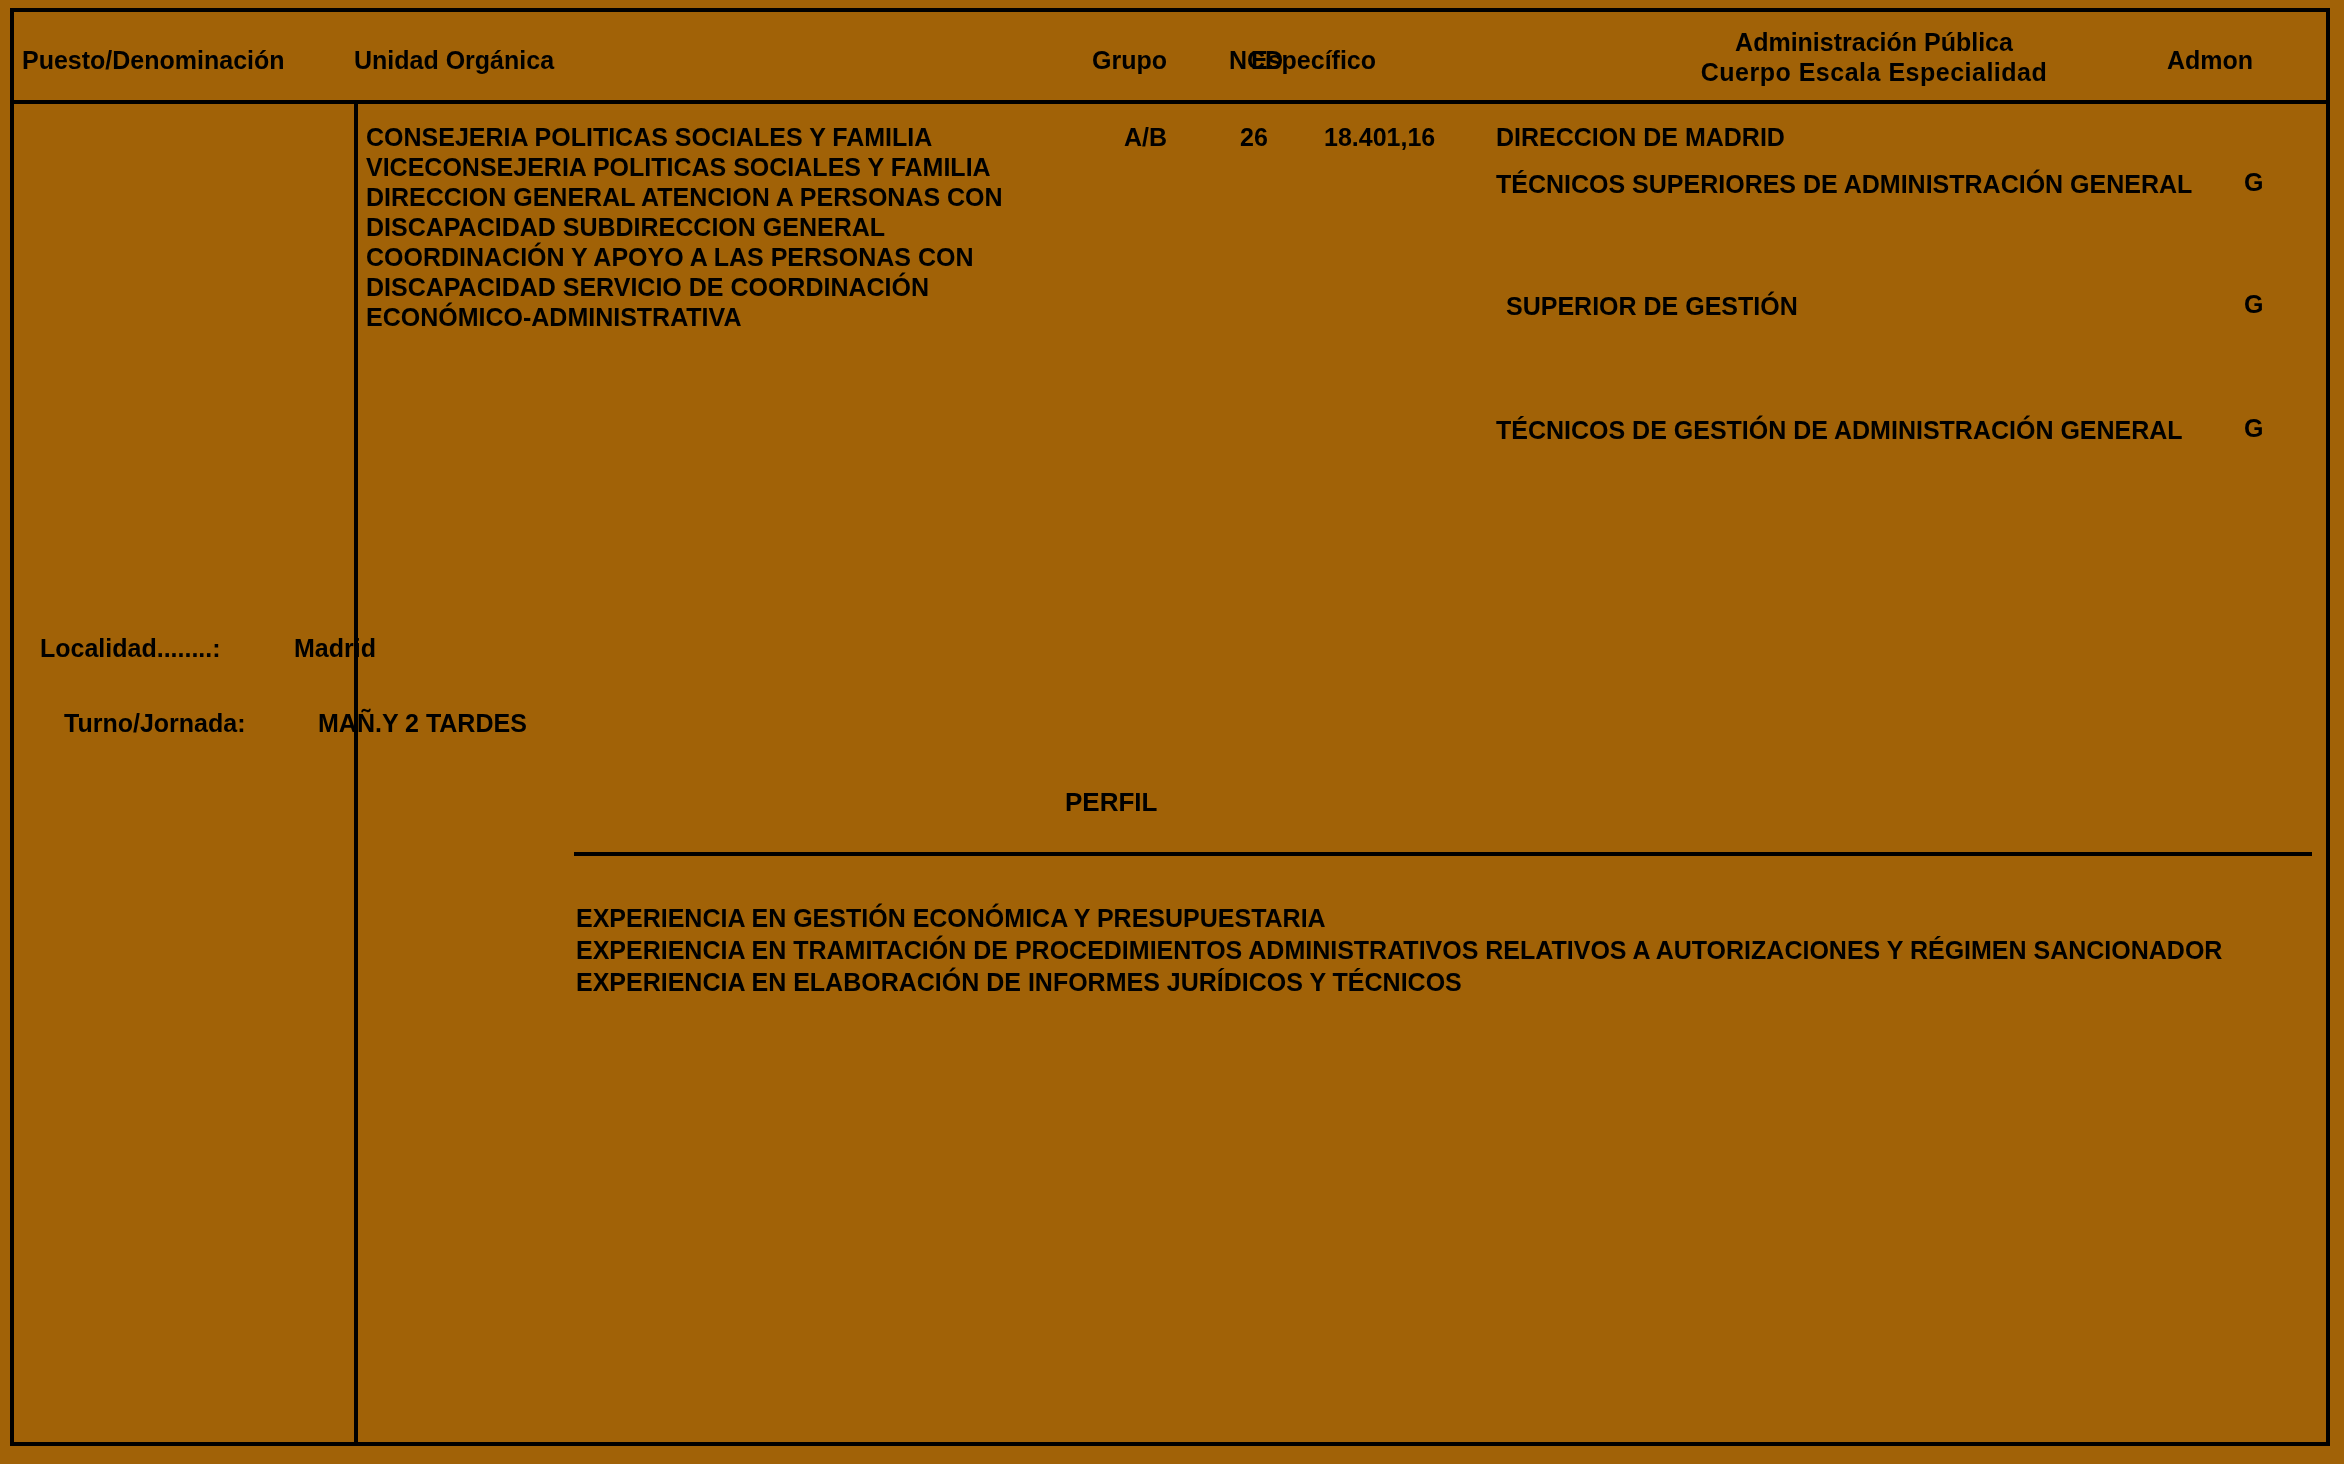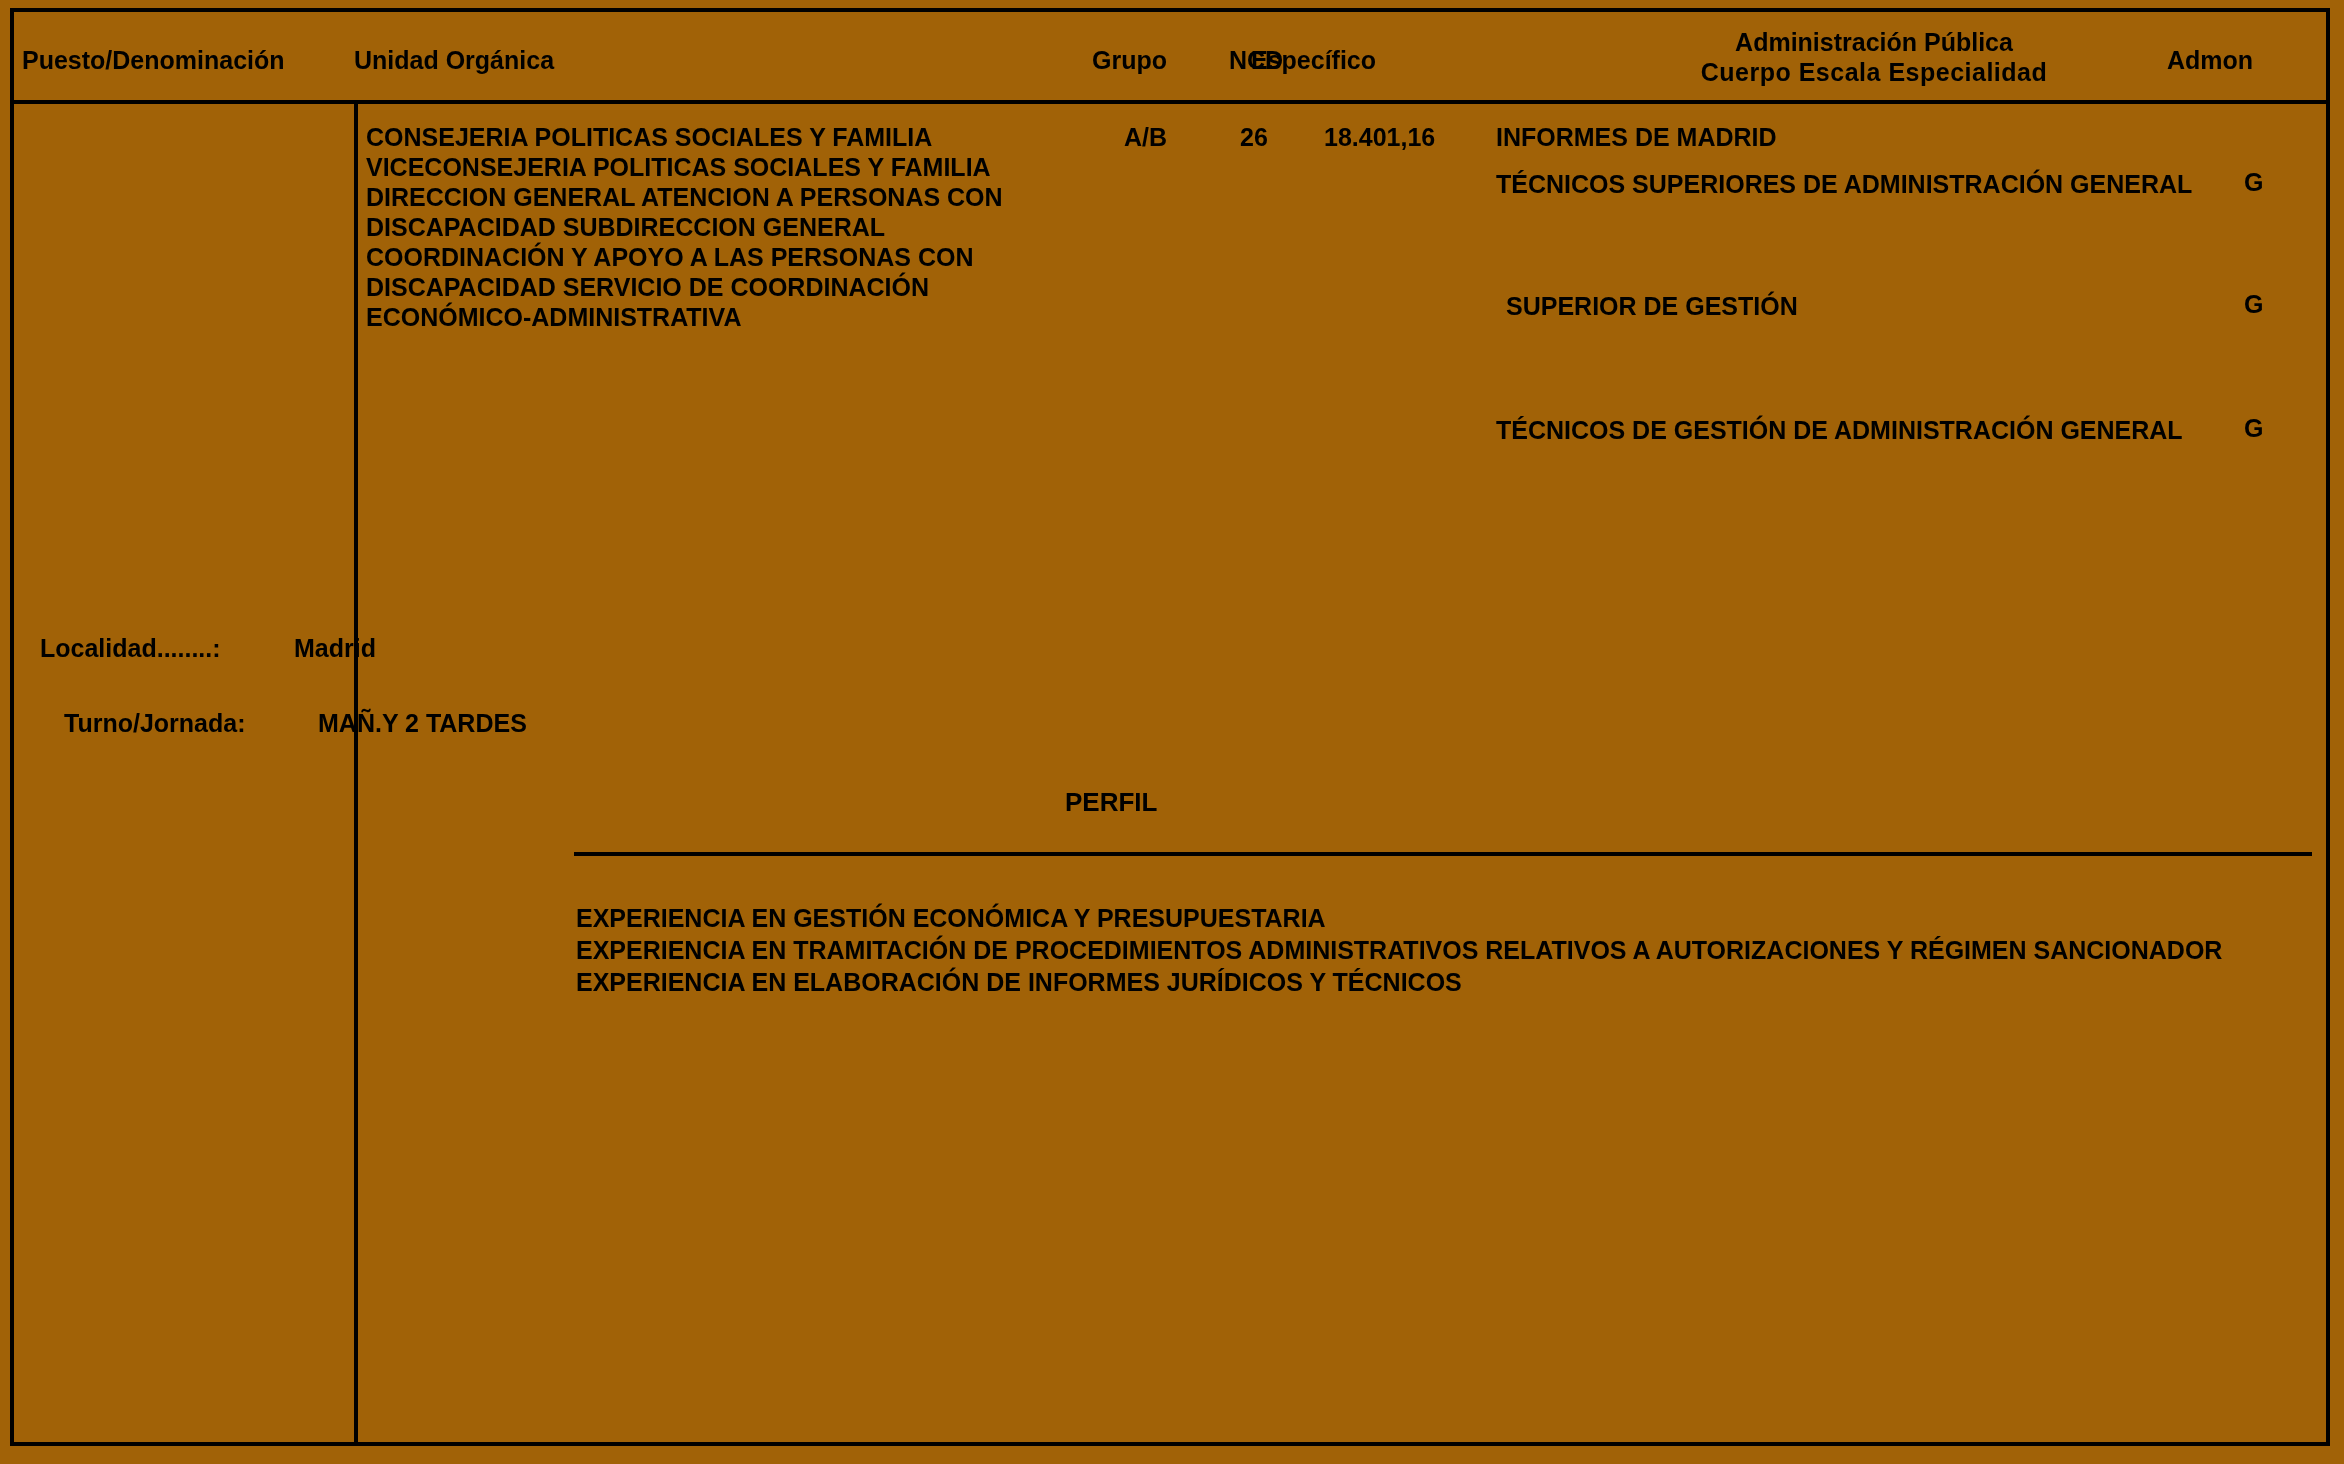--- a/index.html
+++ b/index.html
@@ -202,21 +202,21 @@
     <div class="body-area">
       <div class="col-divider"></div>
 
 
       <div class="cell c-unidad">CONSEJERIA POLITICAS SOCIALES Y FAMILIA VICECONSEJERIA POLITICAS SOCIALES Y FAMILIA DIRECCION GENERAL ATENCION A PERSONAS CON DISCAPACIDAD SUBDIRECCION GENERAL COORDINACIÓN Y APOYO A LAS PERSONAS CON DISCAPACIDAD SERVICIO DE COORDINACIÓN ECONÓMICO-ADMINISTRATIVA</div>
 
       <div class="cell c-grupo">A/B</div>
       <div class="cell c-ncd">26</div>
       <div class="cell c-espec">18.401,16</div>
 
-      <div class="cell c-adminpub">INFORMES DE MADRID</div>
+      <div class="cell c-adminpub">DIRECCION DE MADRID</div>
 
       <div class="cuerpo-block cuerpo-1">TÉCNICOS SUPERIORES DE ADMINISTRACIÓN GENERAL</div>
       <div class="admon-mark admon-1">G</div>
 
       <div class="cuerpo-block cuerpo-2">SUPERIOR DE GESTIÓN</div>
       <div class="admon-mark admon-2">G</div>
 
       <div class="cuerpo-block cuerpo-3">TÉCNICOS DE GESTIÓN DE ADMINISTRACIÓN GENERAL</div>
       <div class="admon-mark admon-3">G</div>
 

